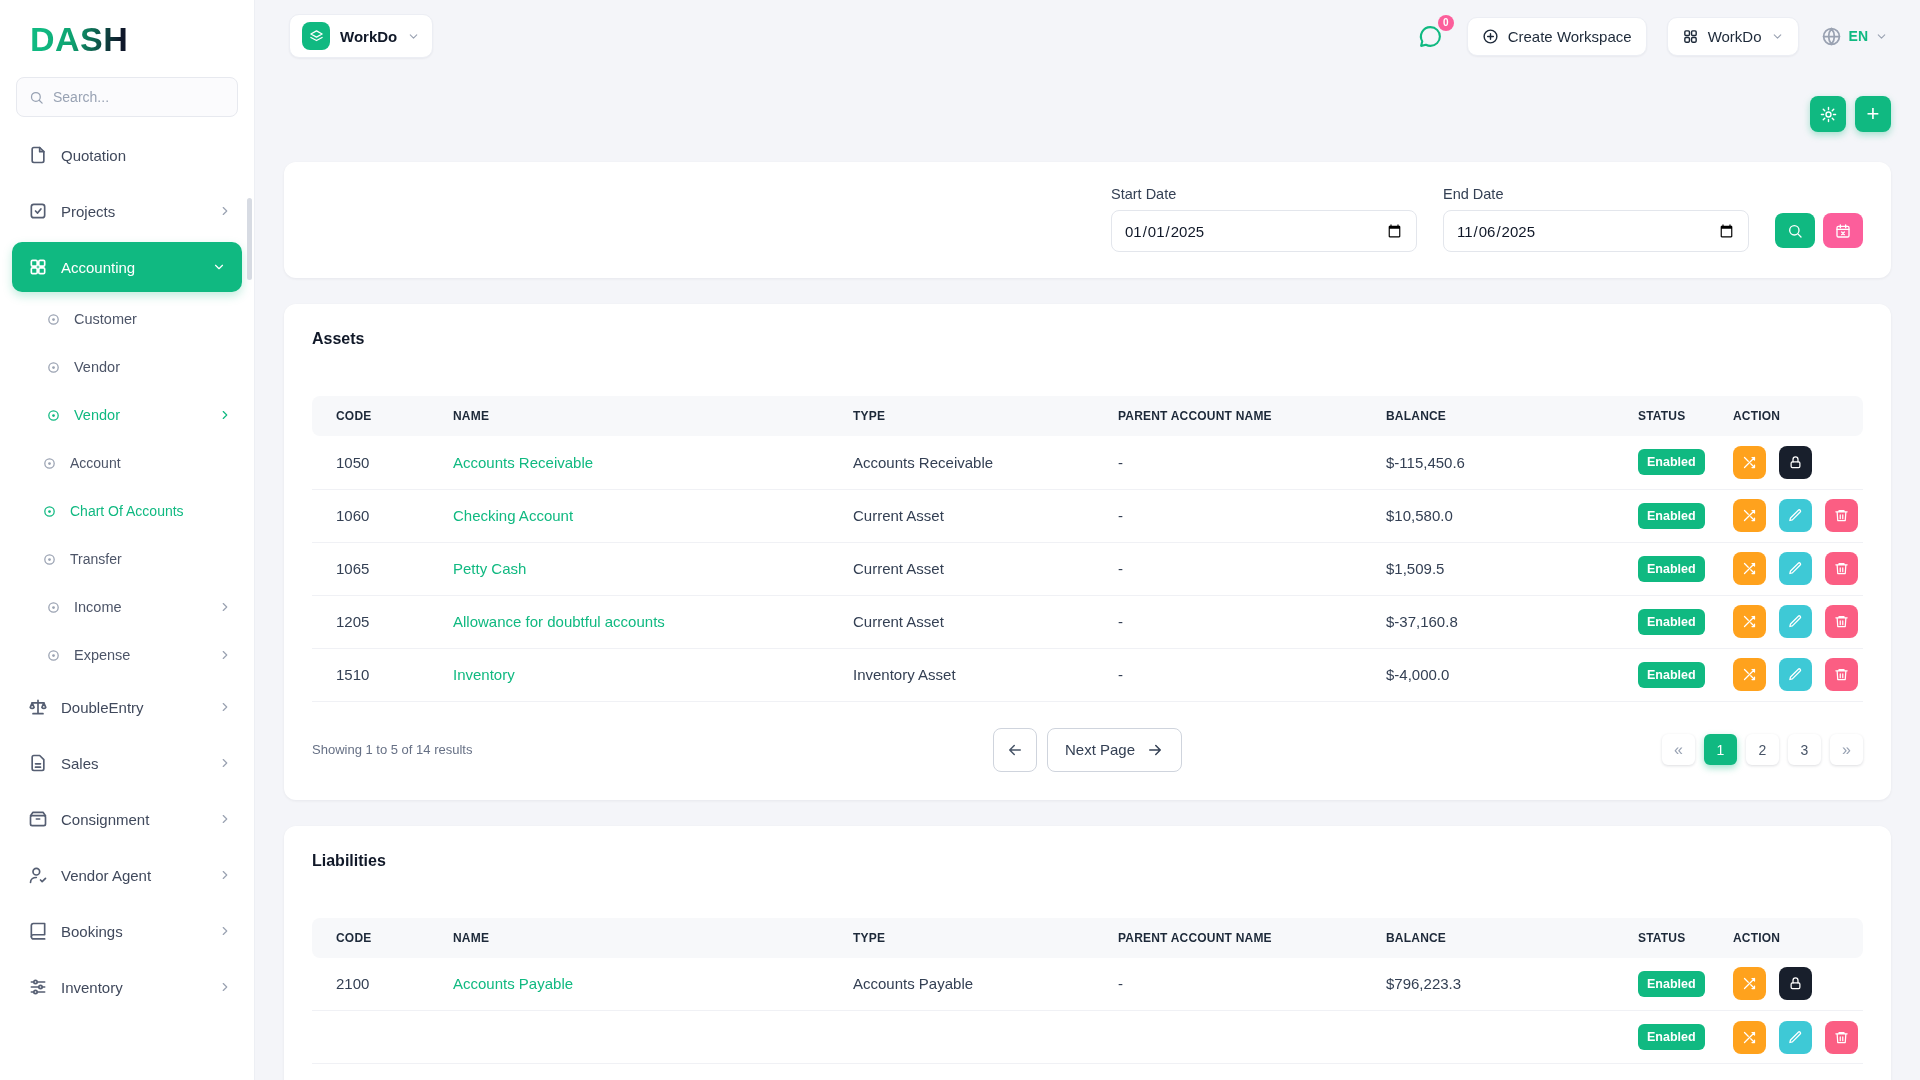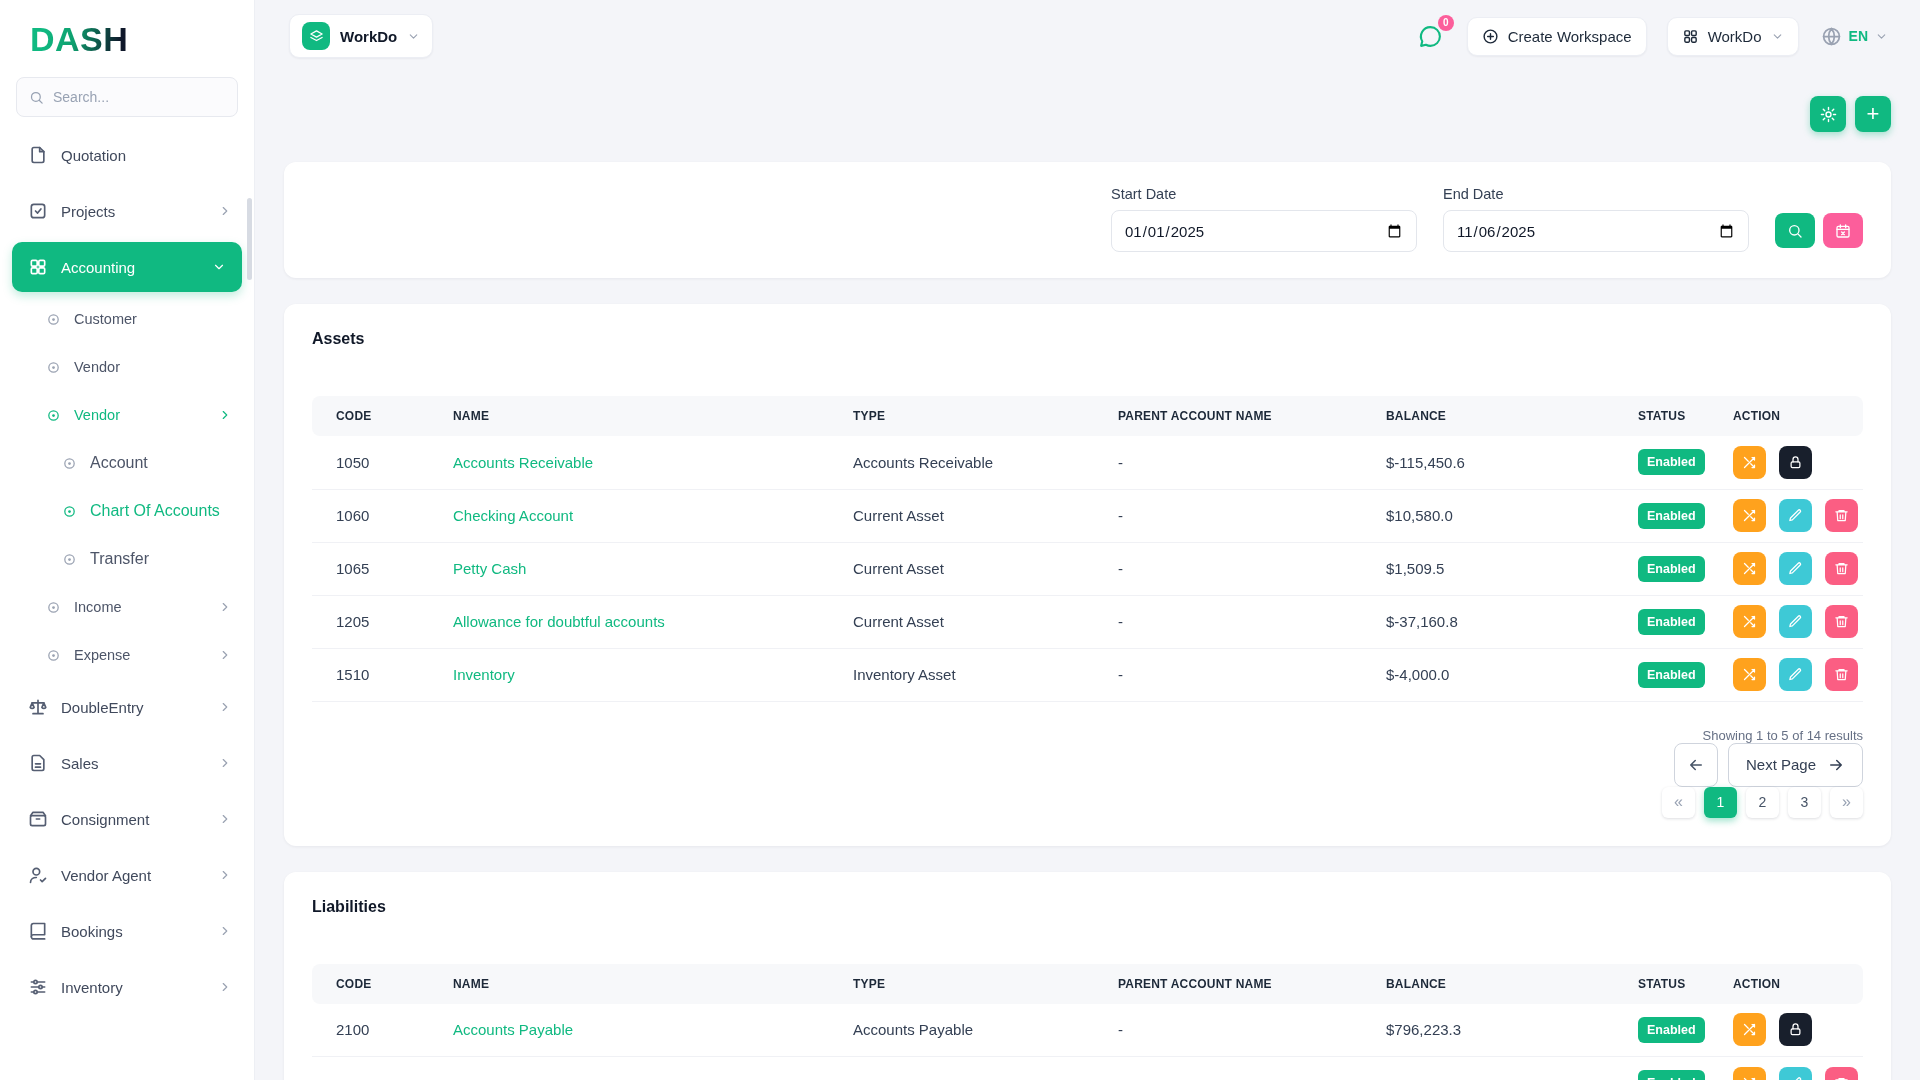--- a/index.html
+++ b/index.html
@@ -19,21 +19,21 @@
         background:linear-gradient(100deg,#10b981 15%,#0e9f6e 45%,#0f172a 90%);-webkit-background-clip:text;background-clip:text;color:transparent;}
   .search-box{margin:12px 16px 8px;height:40px;border:1px solid #e7e9ef;background:#fbfbfd;border-radius:8px;display:flex;align-items:center;gap:9px;padding:0 12px;color:#98a2b3;}
   .search-box svg{width:15px;height:15px;flex:none;}
   .search-box input{border:none;outline:none;background:transparent;font-size:14px;color:#475467;width:100%;}
   .search-box input::placeholder{color:#98a2b3;}
   .menu{padding-top:2px;}
   .mi{display:flex;align-items:center;gap:13px;height:56px;padding:0 22px 0 28px;font-size:15px;color:#40495c;}
   .mi .mi-icon{width:20px;height:20px;color:#555e72;flex:none;}
   .mi .mi-icon svg{width:20px;height:20px;}
   .mi.sub{height:48px;padding-left:46px;font-size:14.5px;color:#4d5568;}
-  .mi.sub2{height:48px;padding-left:62px;font-size:16px;color:#4d5568;}
+  .mi.sub2{height:48px;padding-left:42px;font-size:14px;color:#4d5568;}
   .mi.sub .mi-icon svg,.mi.sub2 .mi-icon svg{width:15px;height:15px;}
   .mi.sub .mi-icon,.mi.sub2 .mi-icon{width:15px;height:15px;color:#9aa2b2;}
   .mi .chev{margin-left:auto;color:#9aa2b2;}
   .mi .chev svg{width:14px;height:14px;}
   .mi.active-pill{background:var(--green);color:#fff;border-radius:10px;margin:3px 12px;padding:0 16px;height:50px;box-shadow:0 4px 10px rgba(16,185,129,.25);}
   .mi.active-pill .mi-icon,.mi.active-pill .chev{color:#fff;}
   .mi.green, .mi.green .mi-icon, .mi.green .chev{color:var(--green);}
   .sb-thumb{position:absolute;right:2px;top:198px;width:5px;height:82px;border-radius:3px;background:#d7dbe3;}
 
   
@@ -89,21 +89,21 @@
   .acct-table td{padding:0 6px 0 24px;height:53px;border-bottom:1px solid #f0f1f5;font-size:15px;color:#344054;white-space:nowrap;overflow:hidden;}
   .name-link{color:var(--green);}
   .status-badge{display:inline-block;background:var(--green);color:#fff;font-size:12.5px;font-weight:600;padding:6px 9px;border-radius:6px;}
   .abtn{width:33px;height:33px;border-radius:8px;color:#fff;display:inline-flex;align-items:center;justify-content:center;margin-right:9px;vertical-align:middle;}
   .abtn svg{width:15px;height:15px;}
   .abtn.warn{background:var(--orange);}
   .abtn.info{background:var(--cyan);}
   .abtn.del{background:var(--pink);}
   .abtn.dark{background:var(--dark);}
 
-  .table-footer{display:flex;align-items:flex-end;margin-top:26px;flex-direction:column;}
+  .table-footer{display:flex;align-items:center;margin-top:26px;}
   .showing{font-size:13px;color:#667085;flex:1;}
   .pager-center{display:flex;gap:10px;align-items:center;}
   .nav-btn{border:1px solid #cfd4dd;border-radius:8px;height:44px;display:flex;align-items:center;gap:11px;padding:0 17px;color:#344054;font-size:15px;background:#fff;}
   .nav-btn.icon-only{width:44px;justify-content:center;padding:0;color:#475467;}
   .nav-btn svg{width:18px;height:18px;}
   .pagination{flex:1;display:flex;justify-content:flex-end;gap:9px;}
   .pg{min-width:33px;height:31px;border-radius:6px;background:#fff;box-shadow:0 1px 3px rgba(16,24,40,.14);color:#475467;font-size:14px;display:flex;align-items:center;justify-content:center;padding:0 6px;}
   .pg.muted{color:#98a2b3;font-size:16px;}
   .pg.active{background:var(--green);color:#fff;box-shadow:0 3px 7px rgba(16,185,129,.4);}
 </style>

